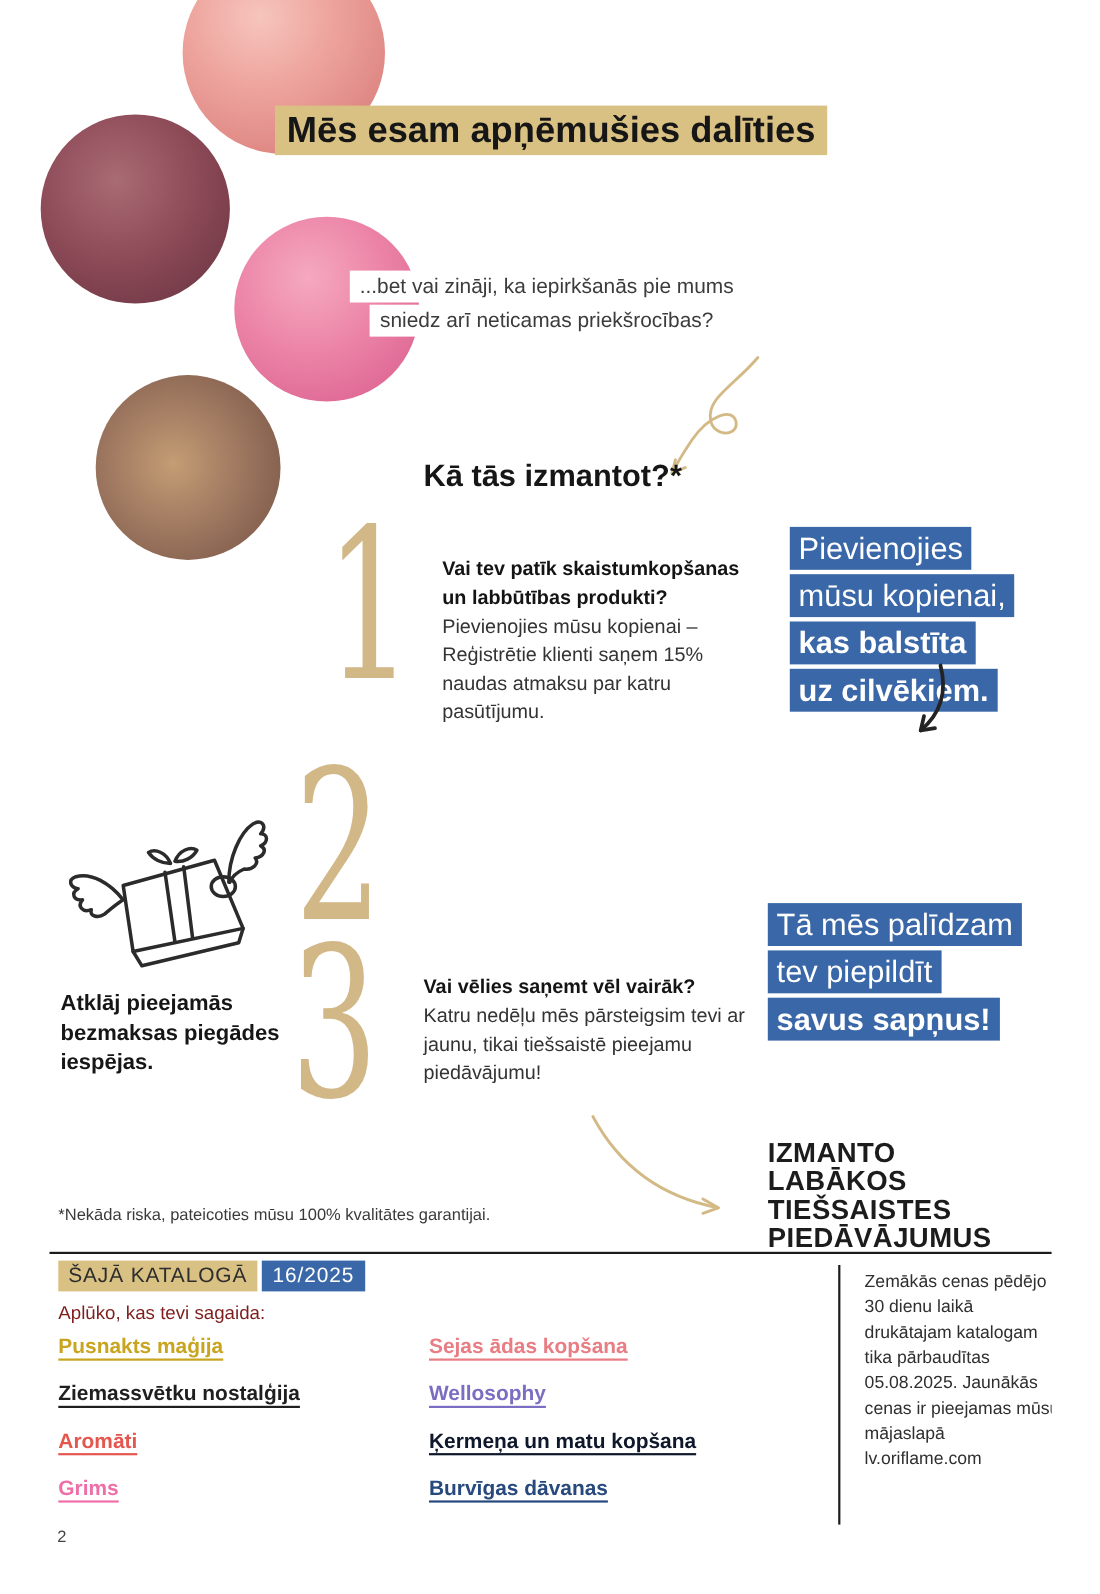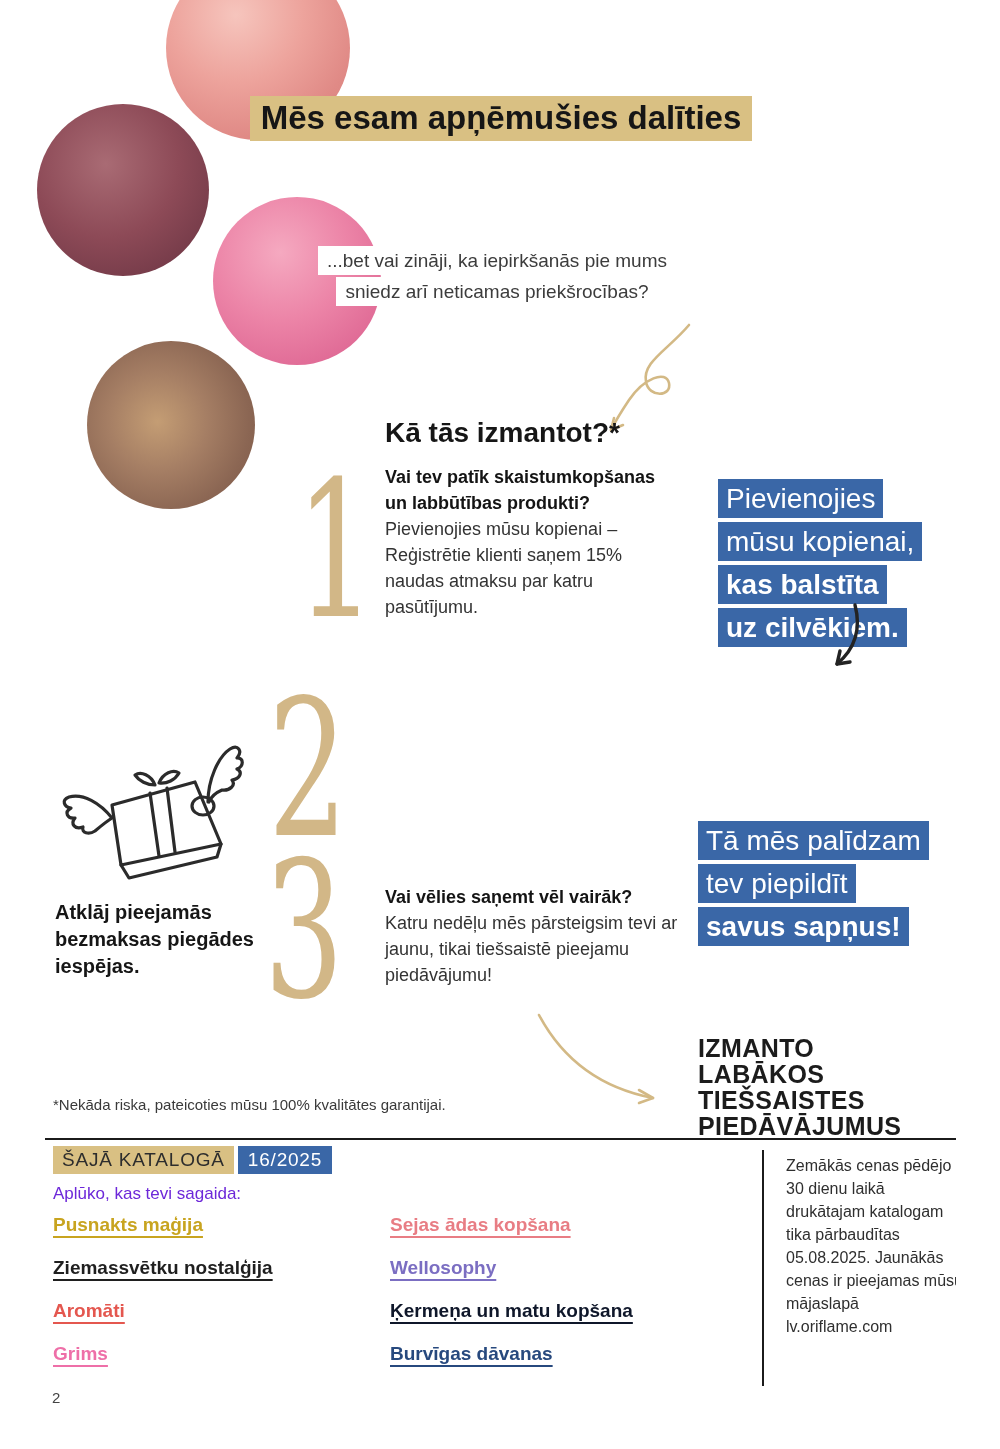--- a/index.html
+++ b/index.html
@@ -34,21 +34,21 @@
 
   .howto-title{position:absolute;left:385px;top:417px;font-size:28px;font-weight:bold;color:#161616;}
 
   .step-number{position:absolute;font-family:"DejaVu Serif",serif;font-size:190px;line-height:1;
     color:#d2b787;transform:scaleX(0.66);transform-origin:left top;}
   .n1{left:296px;top:456px;}
   .n2{left:268px;top:675px;}
   .n3{left:264px;top:836px;}
 
   .step-text{position:absolute;left:385px;width:295px;font-size:18px;line-height:26px;color:#333;}
-  .st1{top:464px;}
+  .st1{top:504px;margin-left:17px;}
   .st2{top:703px;}
   .st3{top:884px;}
   .step-text .b{font-weight:bold;color:#141414;}
   .step-text .b.block{display:block;}
 
   .callout{position:absolute;font-size:28px;}
   .callout .line{margin-bottom:4px;}
   .callout .hlb{display:inline-block;background:#3a67a7;color:#ffffff;padding:2px 8px;line-height:1.25;}
   .callout .bold{font-weight:bold;}
   .co1{left:718px;top:479px;}
@@ -62,21 +62,21 @@
 
   .footnote{position:absolute;left:53px;top:1096px;font-size:15px;color:#3a3a3a;}
 
   .rule-h{position:absolute;left:45px;top:1138px;width:912px;height:2px;background:#1b1b1b;}
   .rule-v{position:absolute;left:762px;top:1150px;width:2px;height:236px;background:#1b1b1b;}
 
   .catalog-tag{position:absolute;left:53px;top:1146px;font-size:19px;letter-spacing:0.8px;text-align:right;}
   .catalog-tag .tan{display:inline-block;background:#d9c083;color:#2d2d2d;padding:3px 9px;}
   .catalog-tag .blue{display:inline-block;background:#3a67a7;color:#ffffff;padding:3px 10px;margin-left:4px;}
 
-  .catalog-intro{position:absolute;left:53px;top:1184px;font-size:17px;color:#6d28d9;}
+  .catalog-intro{position:absolute;left:53px;top:1184px;font-size:17px;color:#7f1d1d;}
 
   .links{position:absolute;top:1214px;}
   .links-col1{left:53px;}
   .links-col2{left:390px;}
   .links a{display:block;height:26px;margin-bottom:17px;font-size:19px;font-weight:bold;
     text-decoration:underline;text-underline-offset:5px;text-decoration-thickness:2px;
     width:max-content;cursor:pointer;}
 
   .notice{position:absolute;left:786px;top:1154px;width:180px;
     font-size:16px;line-height:23px;color:#2f2f2f;}

